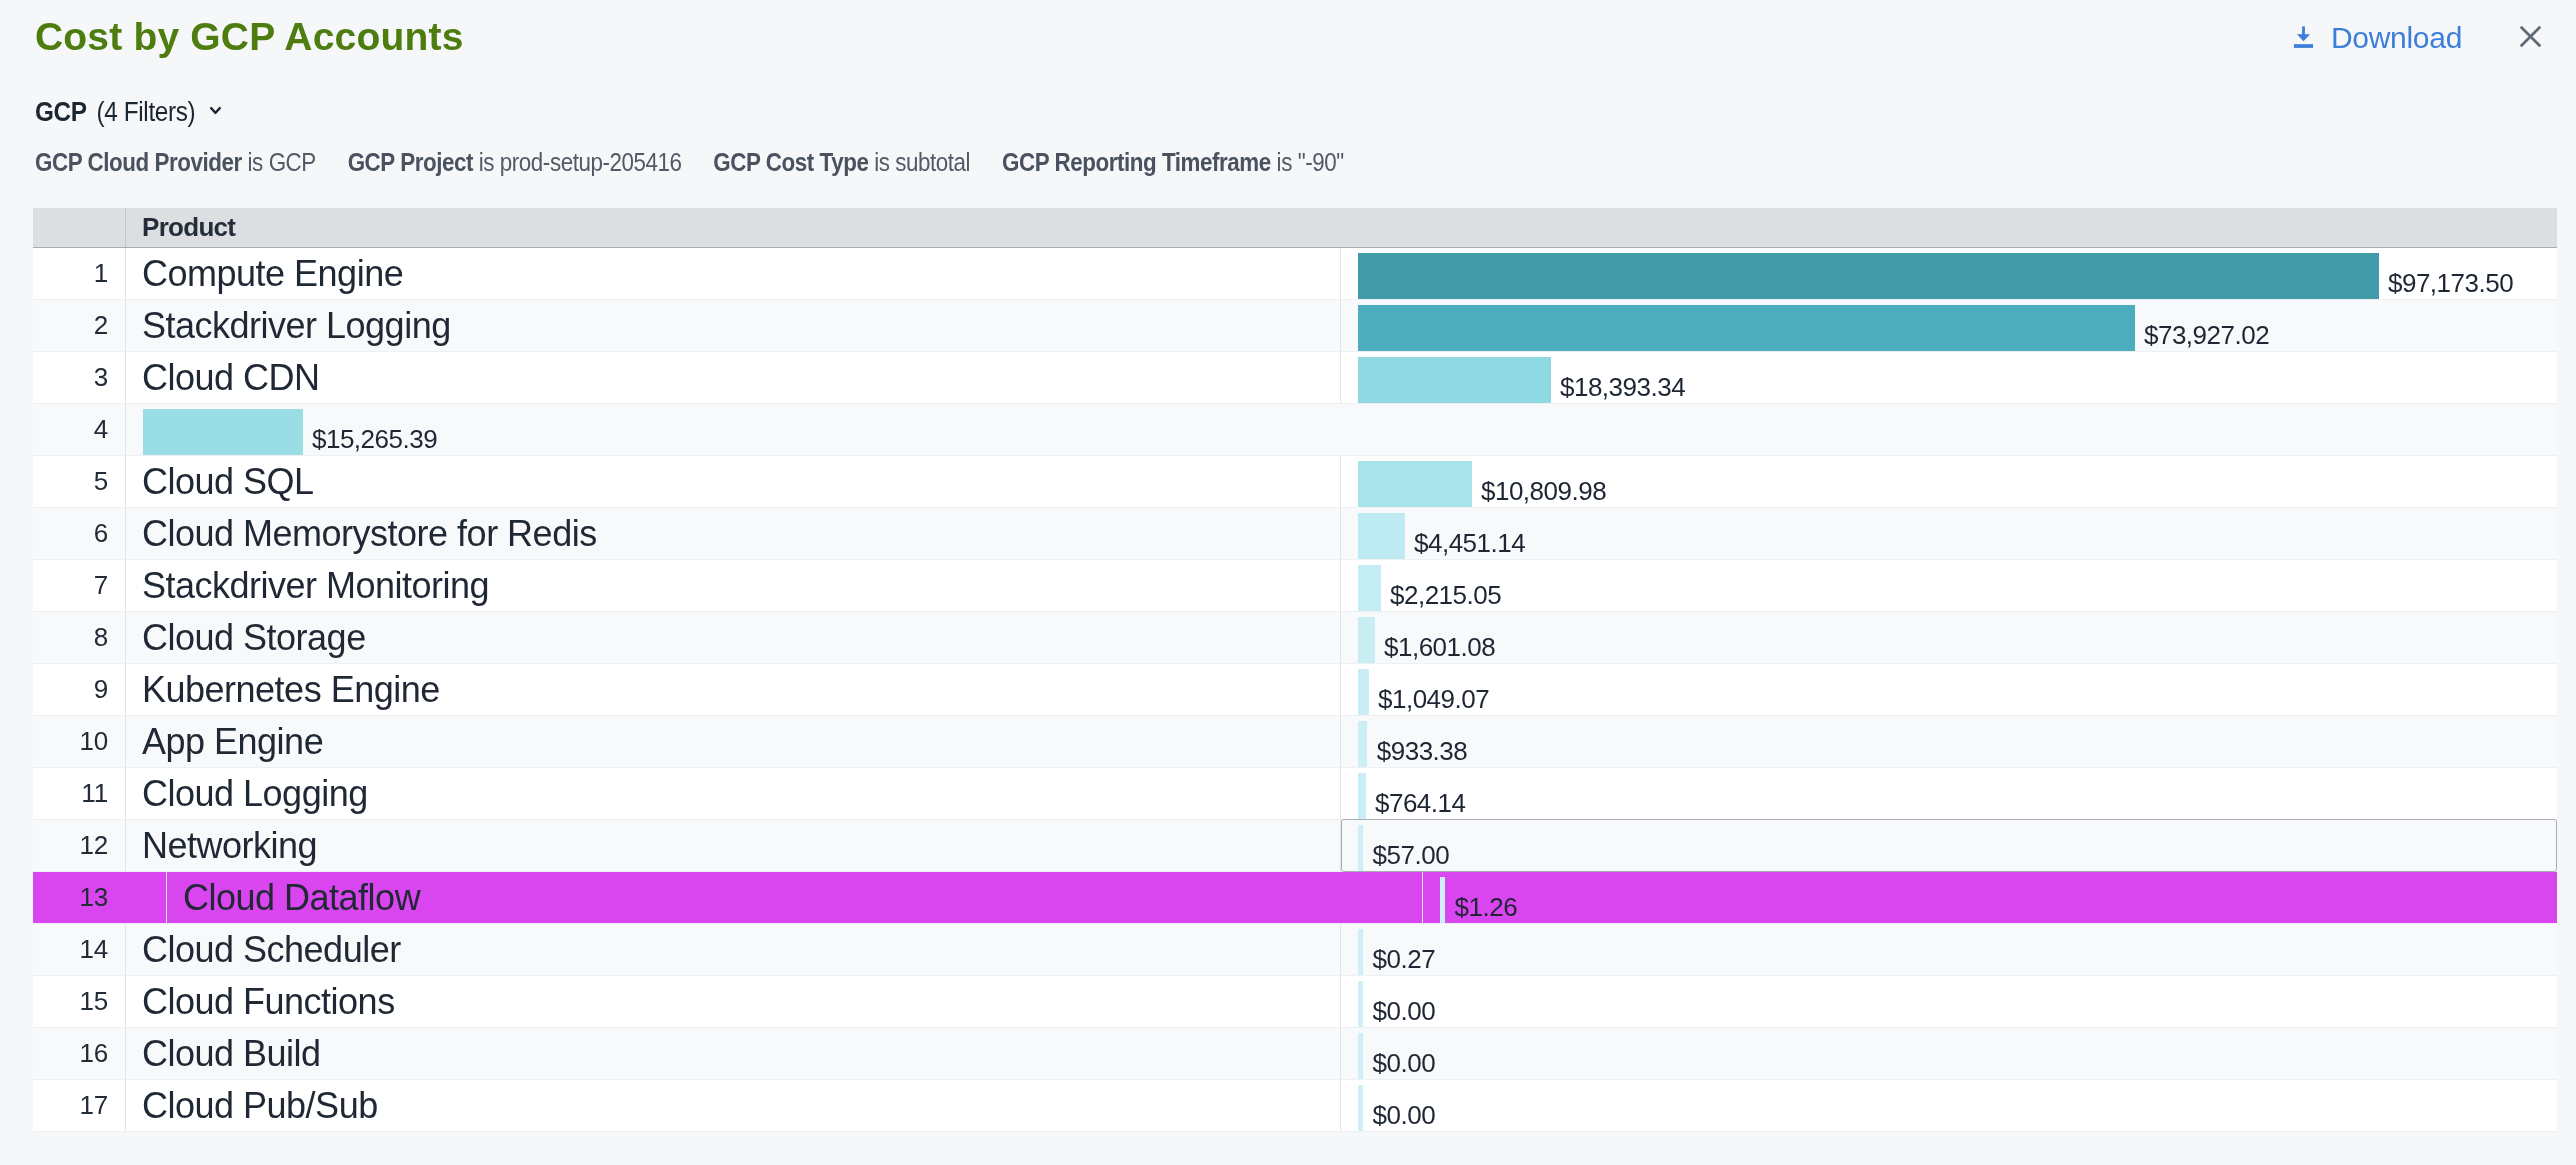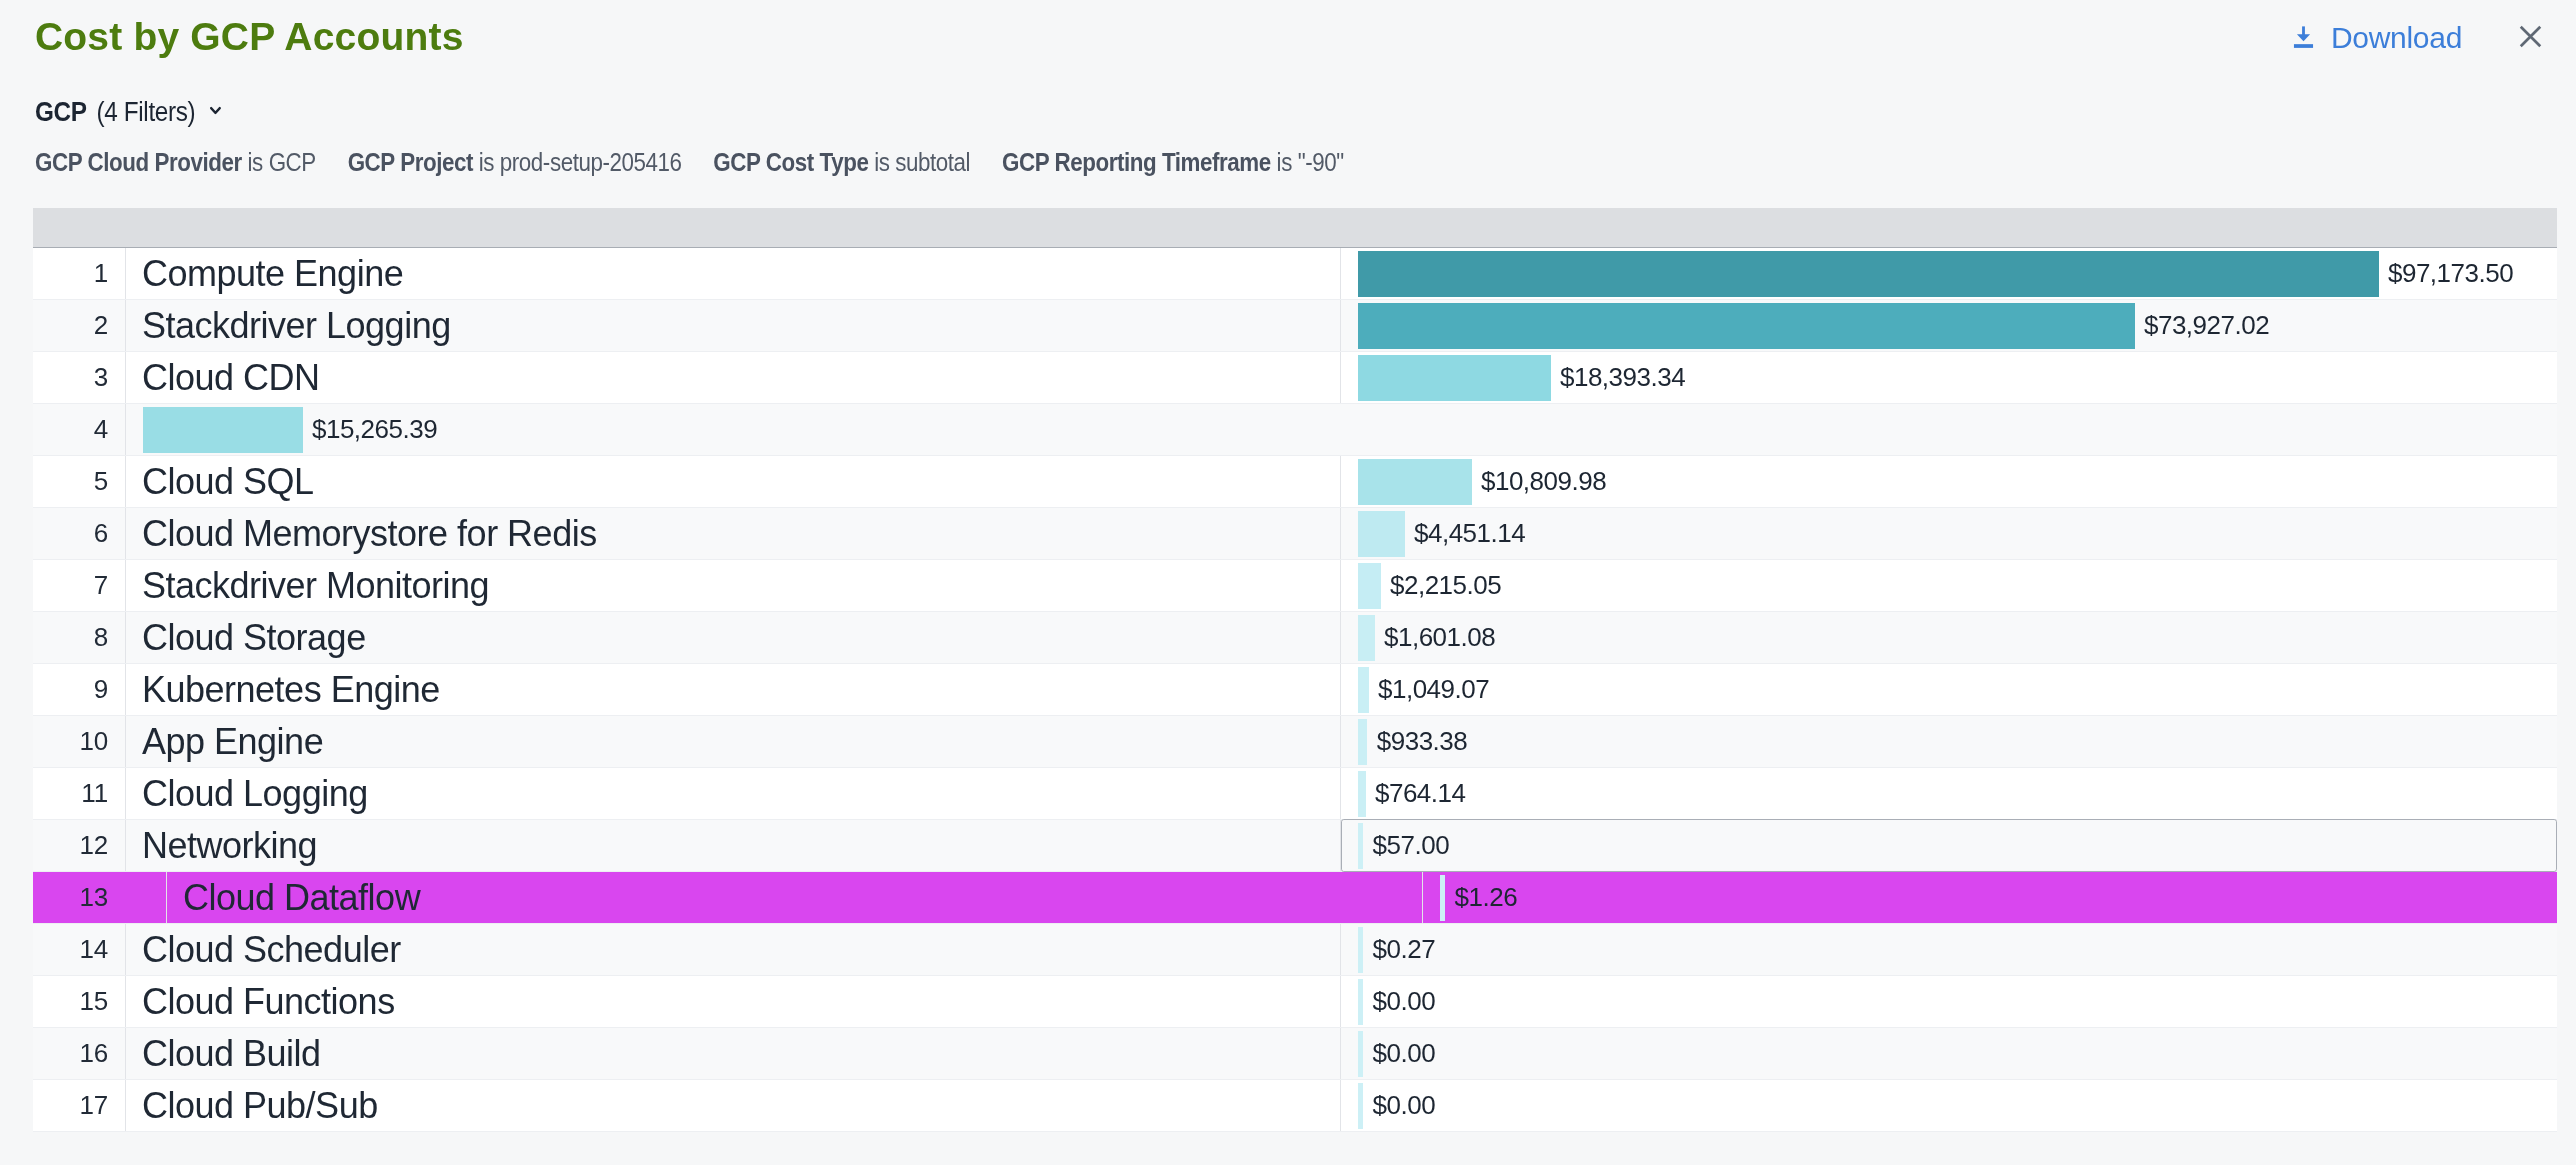--- a/index.html
+++ b/index.html
@@ -65,21 +65,21 @@
   .cell-num {
     width:92px; flex:none; display:flex; align-items:center; justify-content:flex-end;
     padding-right:16.7px; font-size:26px; color:#222b37;
   }
   .cell-prod {
     width:1215px; flex:none; display:flex; align-items:center;
     border-left:1.9px solid #e2e4e8; padding-left:16px;
     font-size:36px; letter-spacing:-0.5px; color:#1f2834;
   }
   .cell-chart {
-    width:1217px; flex:none; display:flex; align-items:center;
+    width:1217px; flex:none; display:flex; align-items:flex-end;
     border-left:1.9px solid #e2e4e8; padding-left:16.7px; position:relative;
   }
   .bar { height:46px; flex:none; }
   .bar-label { font-size:26px; letter-spacing:-0.5px; color:#1d2632; margin-left:9.3px; white-space:nowrap; }
   .focus-ring {
     position:absolute; left:0; top:-0.9px; right:0; bottom:-0.9px;
     border:1.9px solid #a9aeb6; border-radius:2.8px; pointer-events:none;
   }
 </style>
 </head>
@@ -119,20 +119,23 @@
 <div class="filter-desc" id="filter-desc">
     <span><span class="fname">GCP Cloud Provider</span><span> is GCP</span></span>
     <span><span class="fname">GCP Project</span><span> is prod-setup-205416</span></span>
     <span><span class="fname">GCP Cost Type</span><span> is subtotal</span></span>
     <span><span class="fname">GCP Reporting Timeframe</span><span> is "-90"</span></span>
   </div>
 
 <div class="grid">
   <div class="thead">
     <div class="col-num"></div>
+    <div class="col-prod">
+        <span>Product</span>
+      </div>
   </div>
   <div class="tbody" id="tbody">
   <div class="row">
     <div class="cell-num">1</div>
     <div class="cell-prod">Compute Engine</div>
     <div class="cell-chart">
       <div class="bar" style="width: 1021px; background: rgb(64, 154, 168);"></div>
       <div class="bar-label">$97,173.50</div>
     </div>
   </div>

